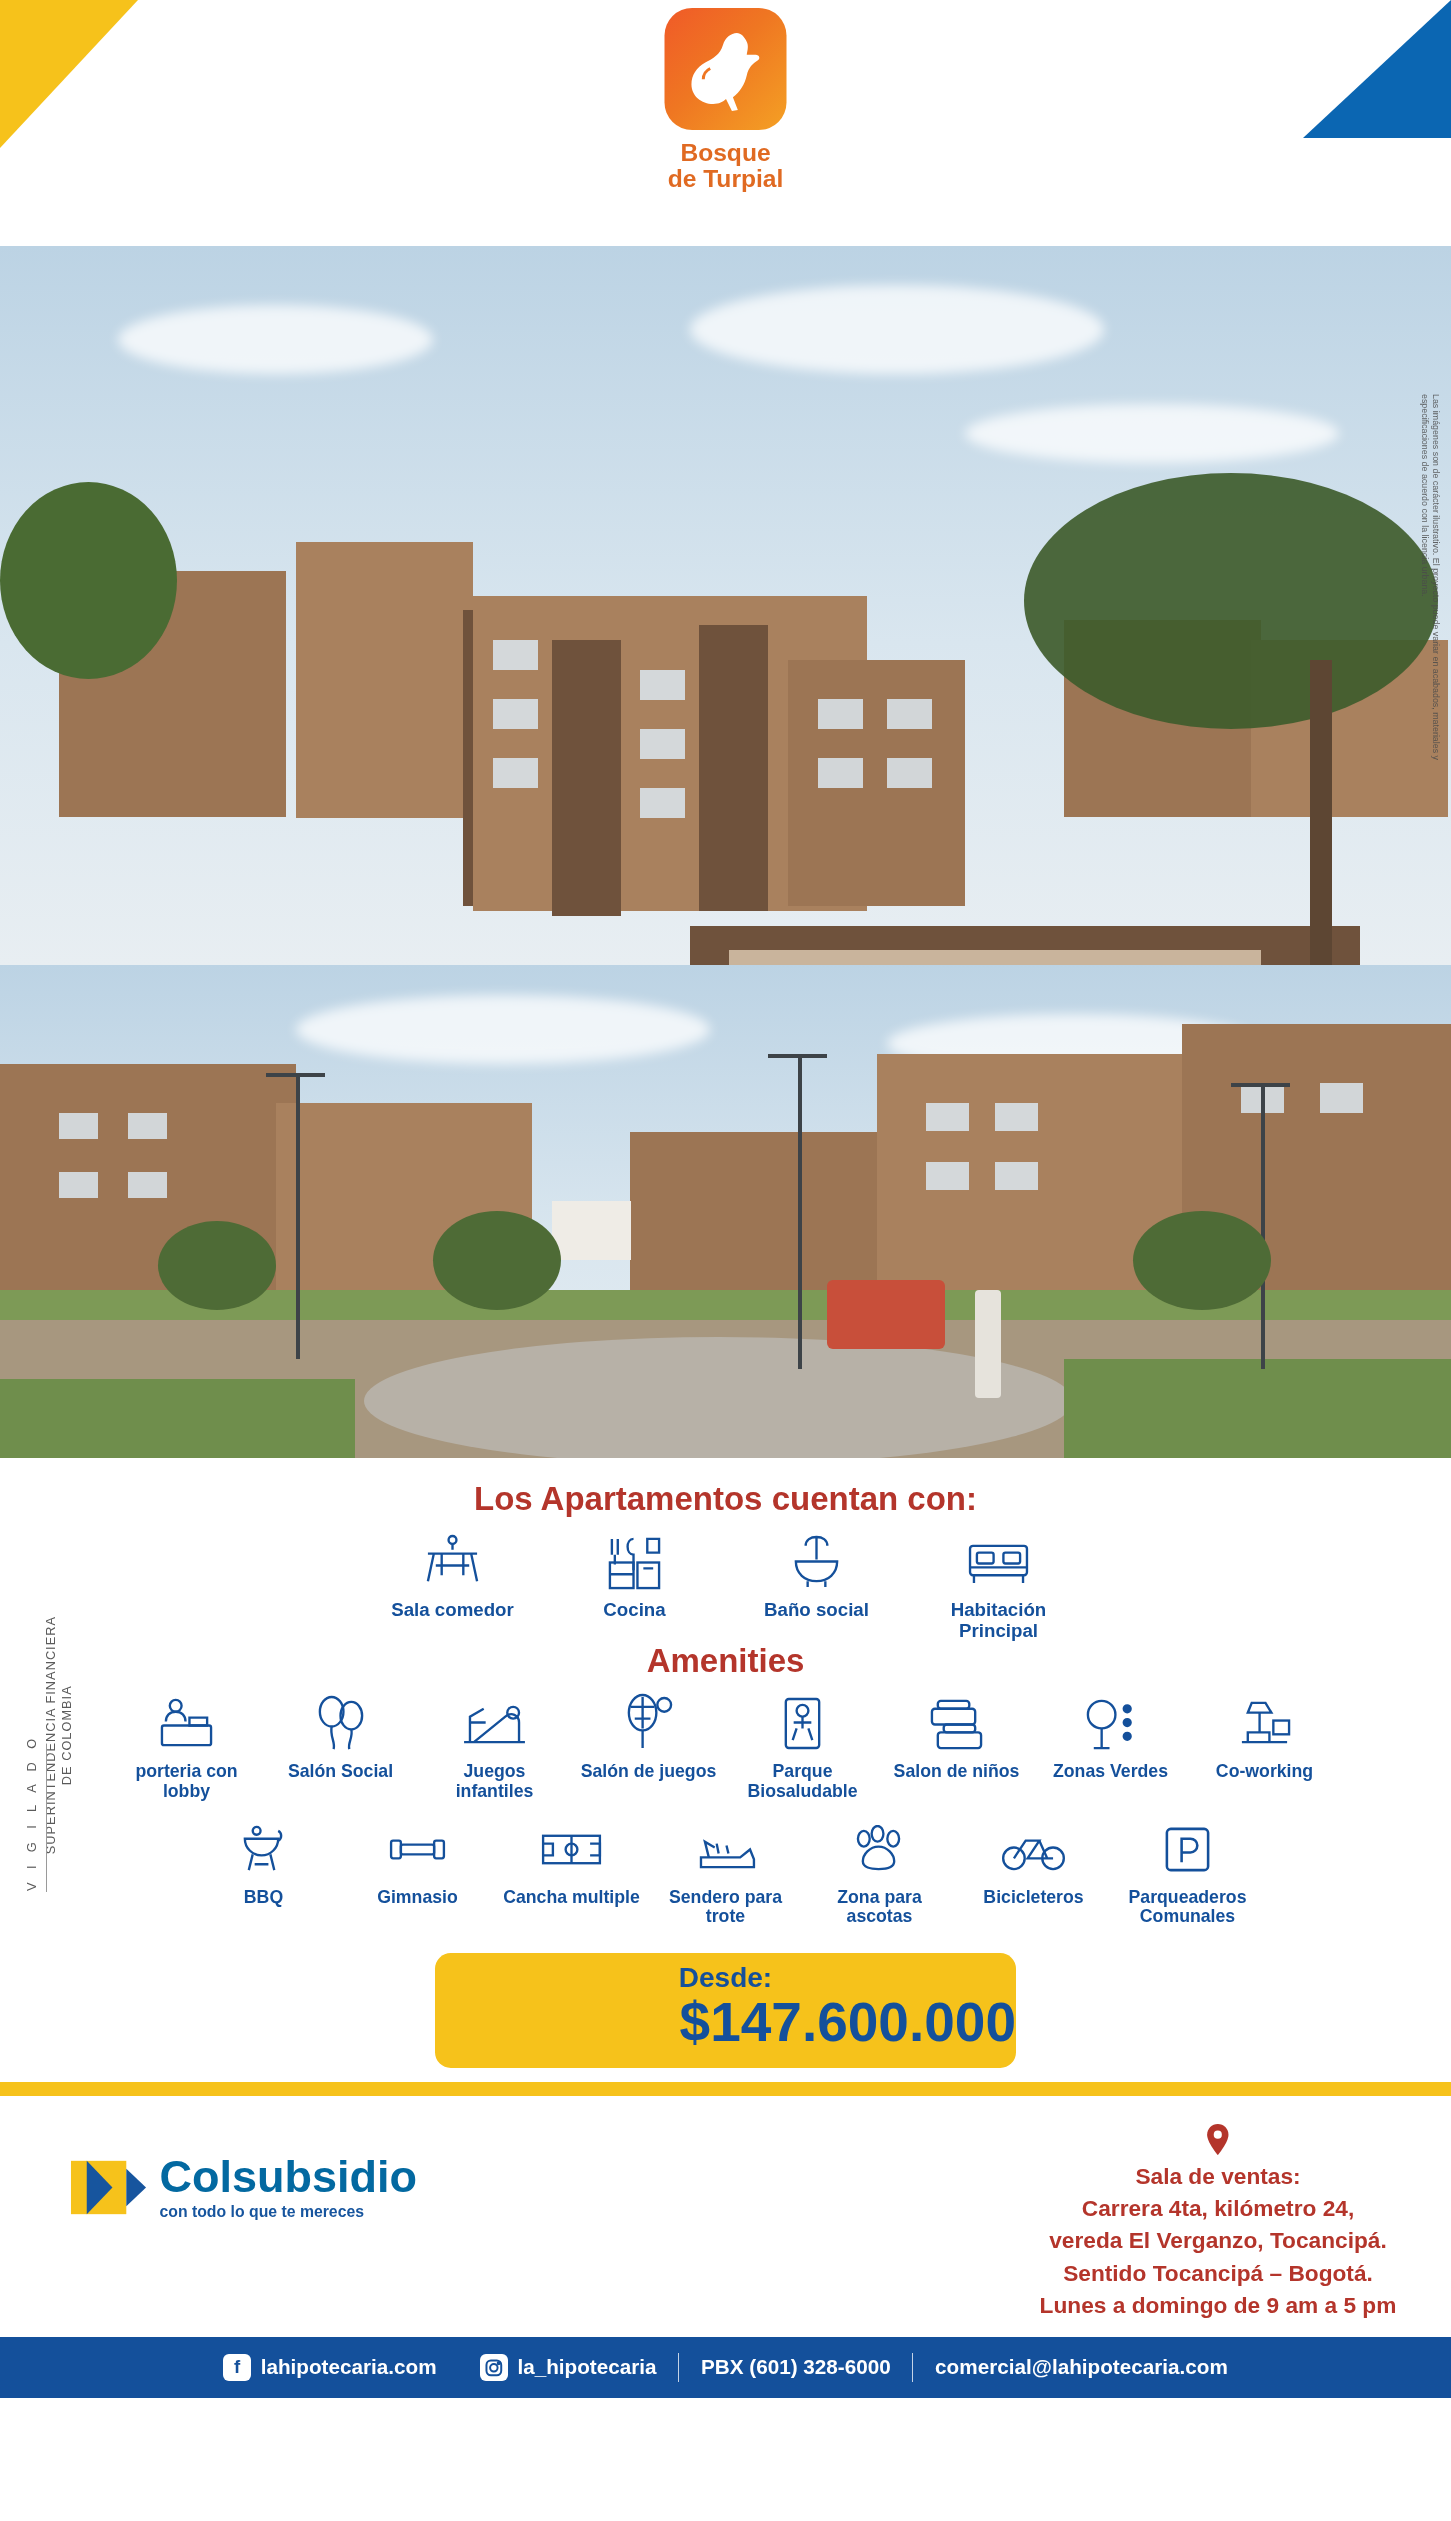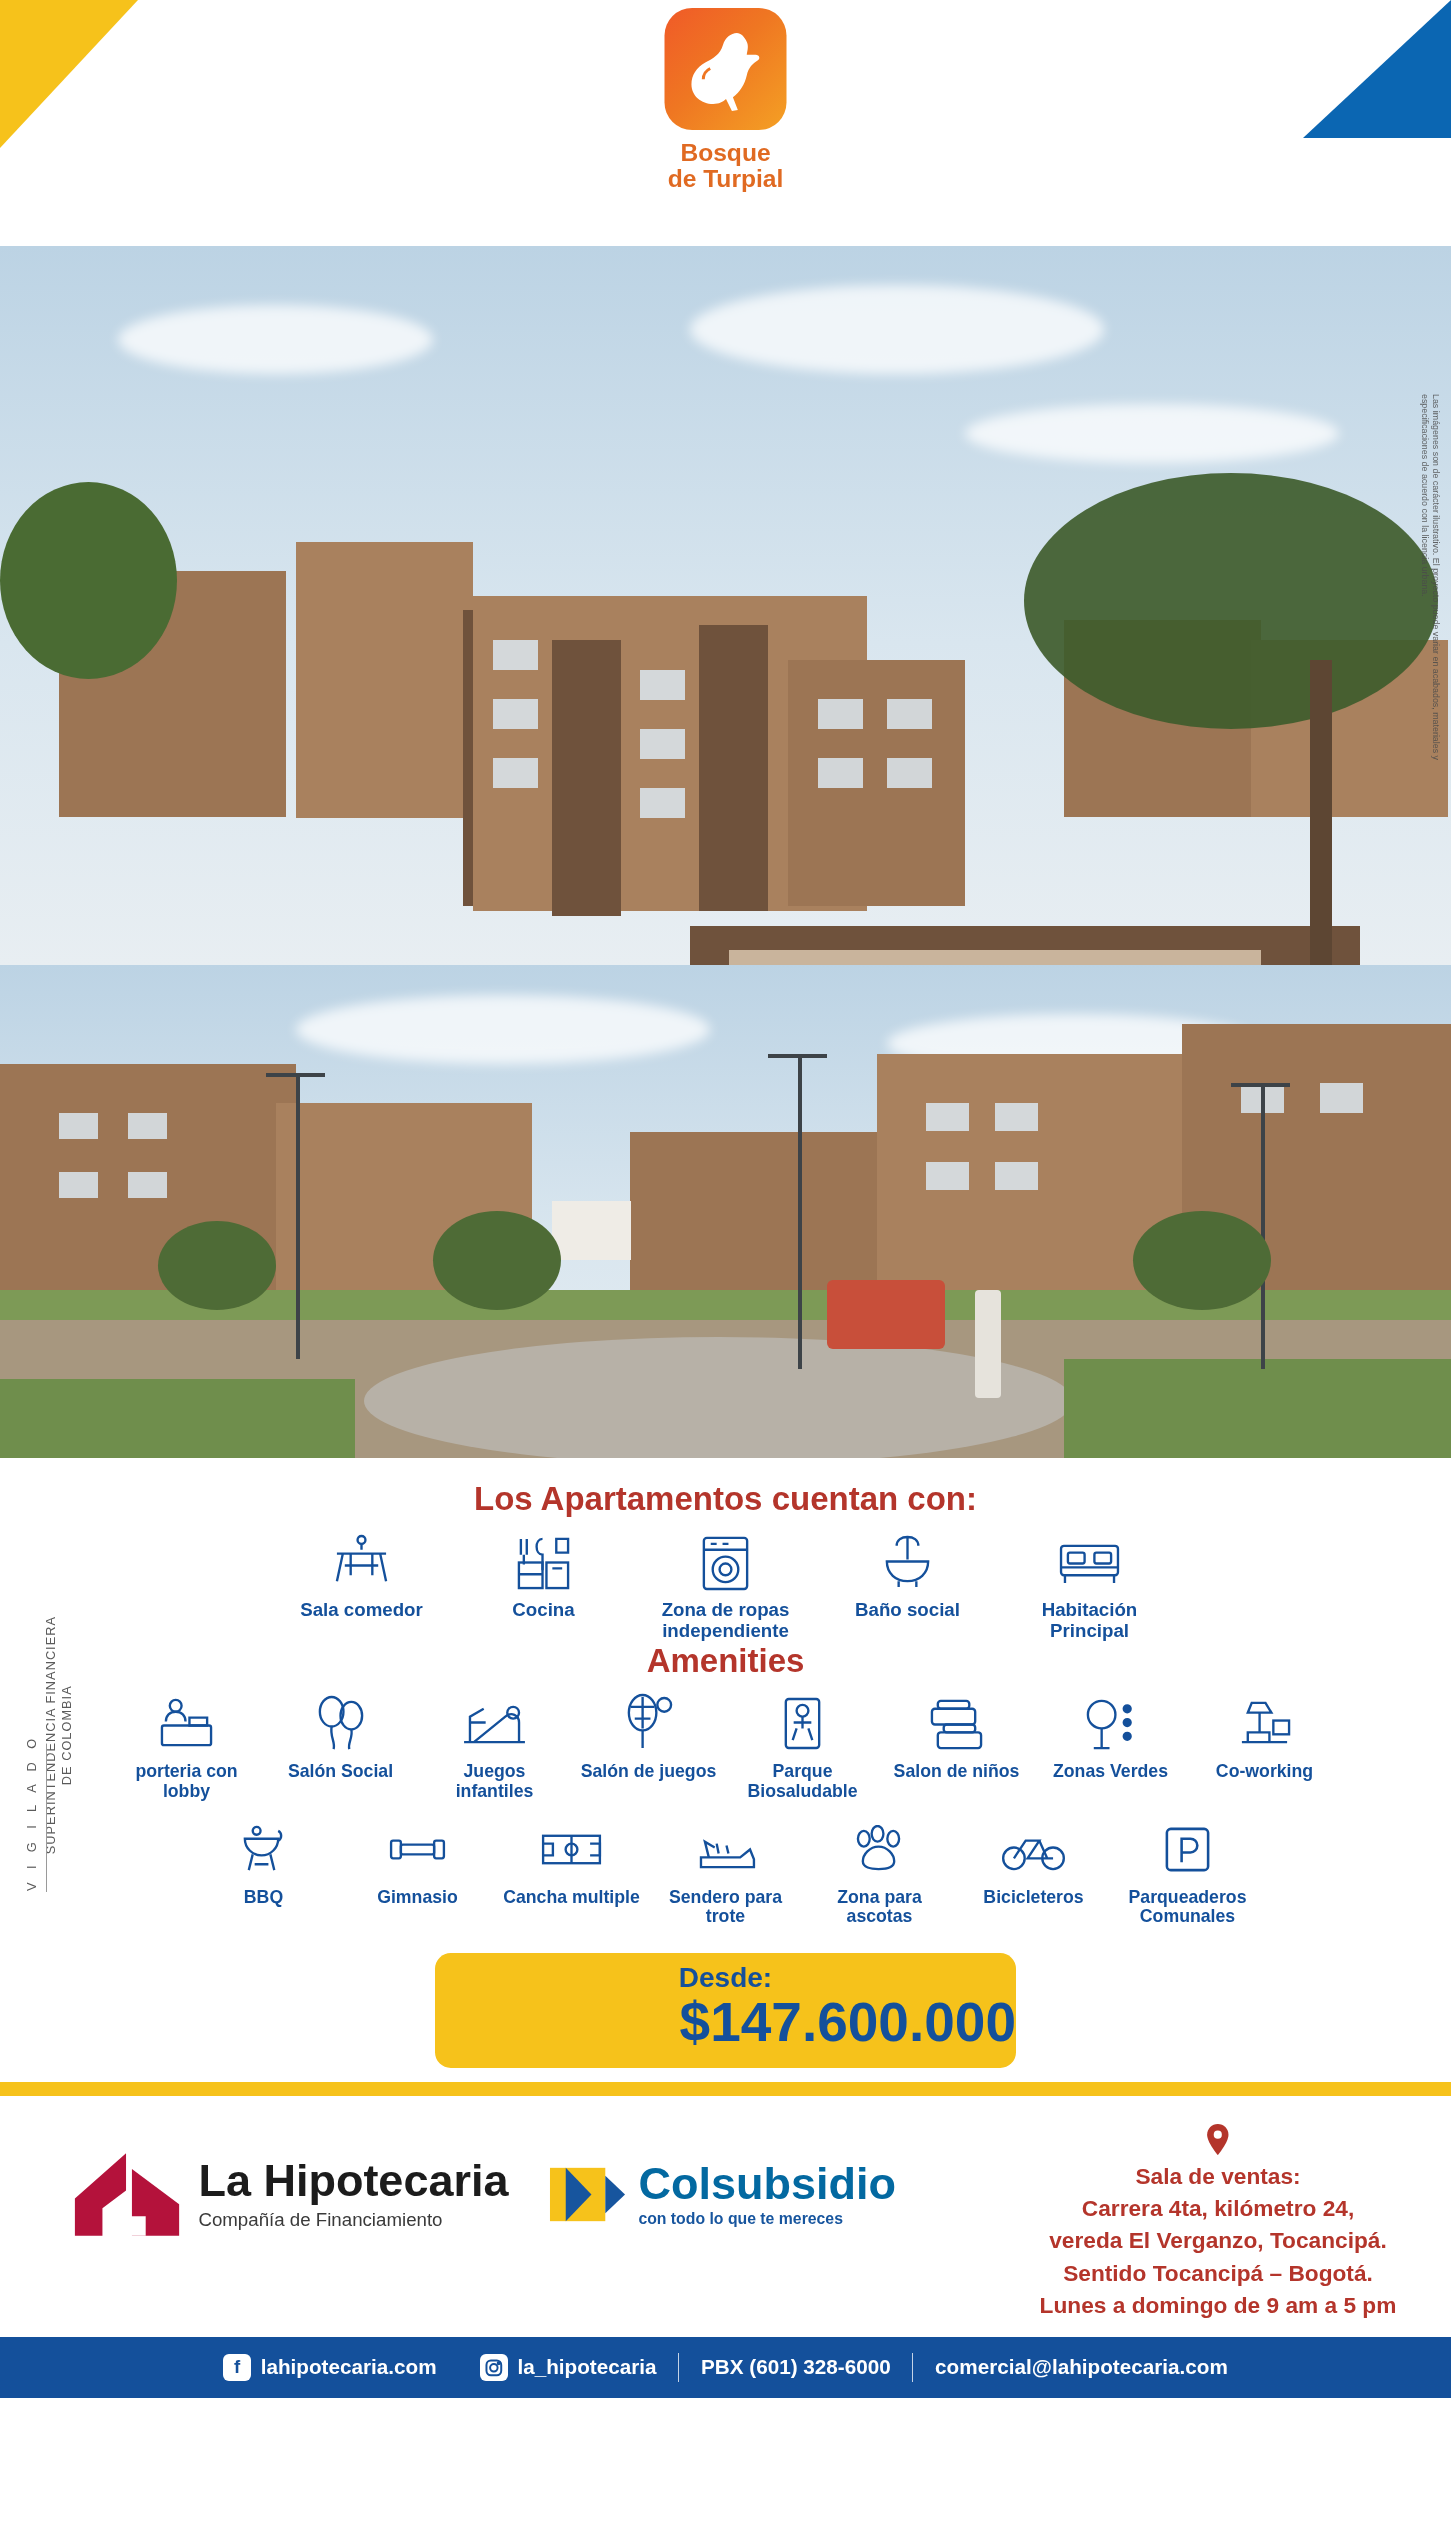--- a/index.html
+++ b/index.html
@@ -407,31 +407,20 @@
           <svg width="61" height="59" viewBox="0 0 62 60" fill="none" stroke="#14509b" stroke-width="2.4">
             <path d="M8 6v16M14 6v16M11 22v10M30 6c-4 0-6 4-6 8s2 8 6 8v16M44 6h12v14H44z"></path>
             <rect x="6" y="30" width="24" height="26"></rect>
             <rect x="34" y="30" width="22" height="26"></rect>
             <path d="M6 42h24M40 36h10"></path>
           </svg>
         </div>
         <div>Cocina</div>
       </div>
 
-      <div class="item">
-        <div class="ic">
-          <svg width="59" height="61" viewBox="0 0 60 62" fill="none" stroke="#14509b" stroke-width="2.4">
-            <rect x="8" y="6" width="44" height="52" rx="3"></rect>
-            <path d="M8 18h44M15 12h6M27 12h6"></path>
-            <circle cx="30" cy="38" r="13"></circle>
-            <circle cx="30" cy="38" r="6"></circle>
-          </svg>
-        </div>
-        <div>Zona de ropas independiente</div>
-      </div>
 
       <div class="item">
         <div class="ic">
           <svg width="61" height="57" viewBox="0 0 62 58" fill="none" stroke="#14509b" stroke-width="2.4">
             <path d="M31 4v22M20 12c0-6 5-9 11-9s11 3 11 9"></path>
             <path d="M10 28h42c0 12-9 20-21 20s-21-8-21-20z"></path>
             <path d="M22 48v6M40 48v6"></path>
           </svg>
         </div>
         <div>Baño social</div>
@@ -625,31 +614,20 @@
   <div class="side-vert" style="top:1616px;left:43px;">
     <div>SUPERINTENDENCIA FINANCIERA</div>
     <div>DE COLOMBIA</div>
   </div>
   <div class="side-rule" style="top:1744px;height:148px;"></div>
 
   <div class="yellow-bar"></div>
 
   <div class="footer">
     <div class="logos">
-      <div class="hipotecaria">
-        <svg width="118" height="95" viewBox="0 0 120 96">
-          <path d="M58 6 L6 52 L6 90 L34 90 L34 62 L58 44 L58 6 Z" fill="#b4123b"></path>
-          <path d="M64 22 L112 58 L112 90 L64 90 Z" fill="#b4123b"></path>
-          <path d="M44 70 L78 70 L78 90 L44 90 Z" fill="#ffffff"></path>
-        </svg>
-        <div class="hipo-text">
-          <div class="l1">La Hipotecaria</div>
-          <div class="l2">Compañía de Financiamiento</div>
-        </div>
-      </div>
 
       <div class="colsub">
         <svg width="81" height="81" viewBox="0 0 82 82">
           <rect x="2" y="14" width="56" height="54" fill="#f6c21b"></rect>
           <path d="M18 14 L44 41 L18 68 Z" fill="#17559e"></path>
           <path d="M58 22 L78 41 L58 60 Z" fill="#17559e"></path>
         </svg>
         <div class="colsub-text">
           <div class="c1">Colsubsidio</div>
           <div class="c2">con todo lo que te mereces</div>

